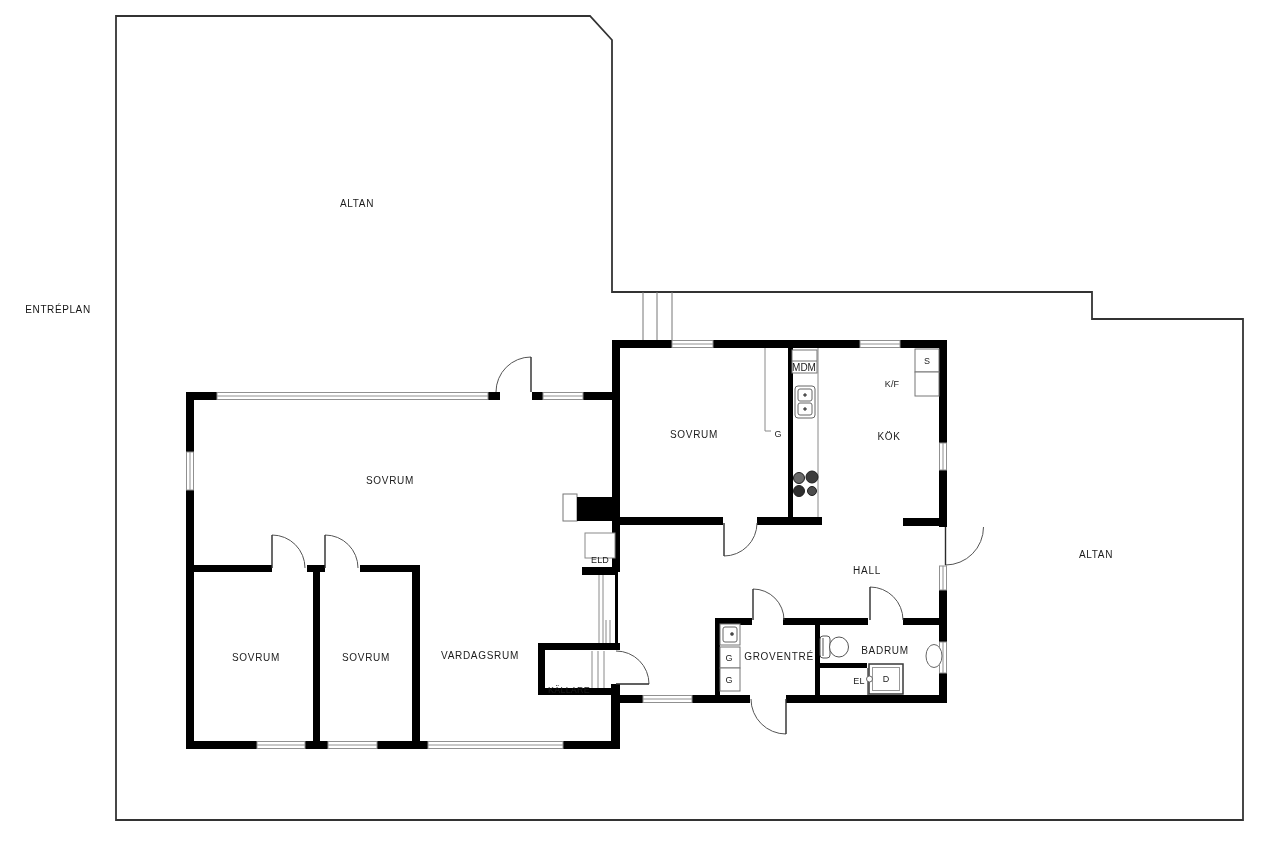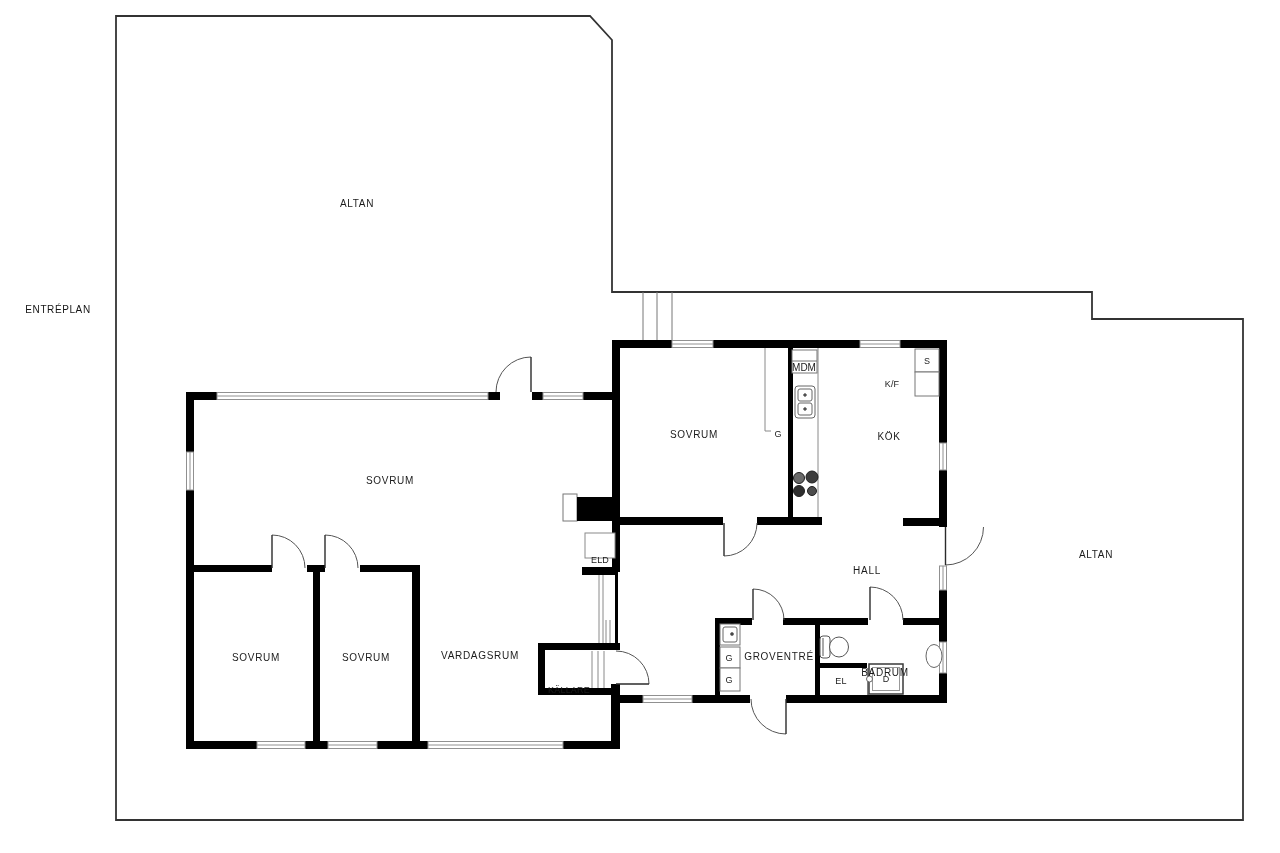--- a/index.html
+++ b/index.html
@@ -248,24 +248,24 @@
   <div class="lbl" style="left:1096px;top:554px">ALTAN</div>
   <div class="lbl" style="left:694px;top:434px">SOVRUM</div>
   <div class="lbl" style="left:889px;top:436px">KÖK</div>
   <div class="lbl" style="left:390px;top:480px">SOVRUM</div>
   <div class="lbl" style="left:867px;top:570px">HALL</div>
   <div class="lbl" style="left:256px;top:657px">SOVRUM</div>
   <div class="lbl" style="left:366px;top:657px">SOVRUM</div>
   <div class="lbl" style="left:480px;top:655px">VARDAGSRUM</div>
   <div class="lbl small" style="left:569px;top:690px">KÄLLARE</div>
   <div class="lbl" style="left:779px;top:656px">GROVENTRÉ</div>
-  <div class="lbl" style="left:885px;top:672px">BADRUM</div>
+  <div class="lbl" style="left:885px;top:650px">BADRUM</div>
 
   <div class="lbl small" style="left:600px;top:560px">ELD</div>
-  <div class="lbl small" style="left:841px;top:681px">EL</div>
+  <div class="lbl small" style="left:859px;top:681px">EL</div>
   <div class="lbl tiny" style="left:804px;top:367px">MDM</div>
   <div class="lbl small" style="left:927px;top:361px">S</div>
   <div class="lbl small" style="left:892px;top:384px">K/F</div>
   <div class="lbl small" style="left:886px;top:679px">D</div>
   <div class="lbl small" style="left:778px;top:434px">G</div>
   <div class="lbl small" style="left:729px;top:658px">G</div>
   <div class="lbl small" style="left:729px;top:680px">G</div>
 
 </div>
 

